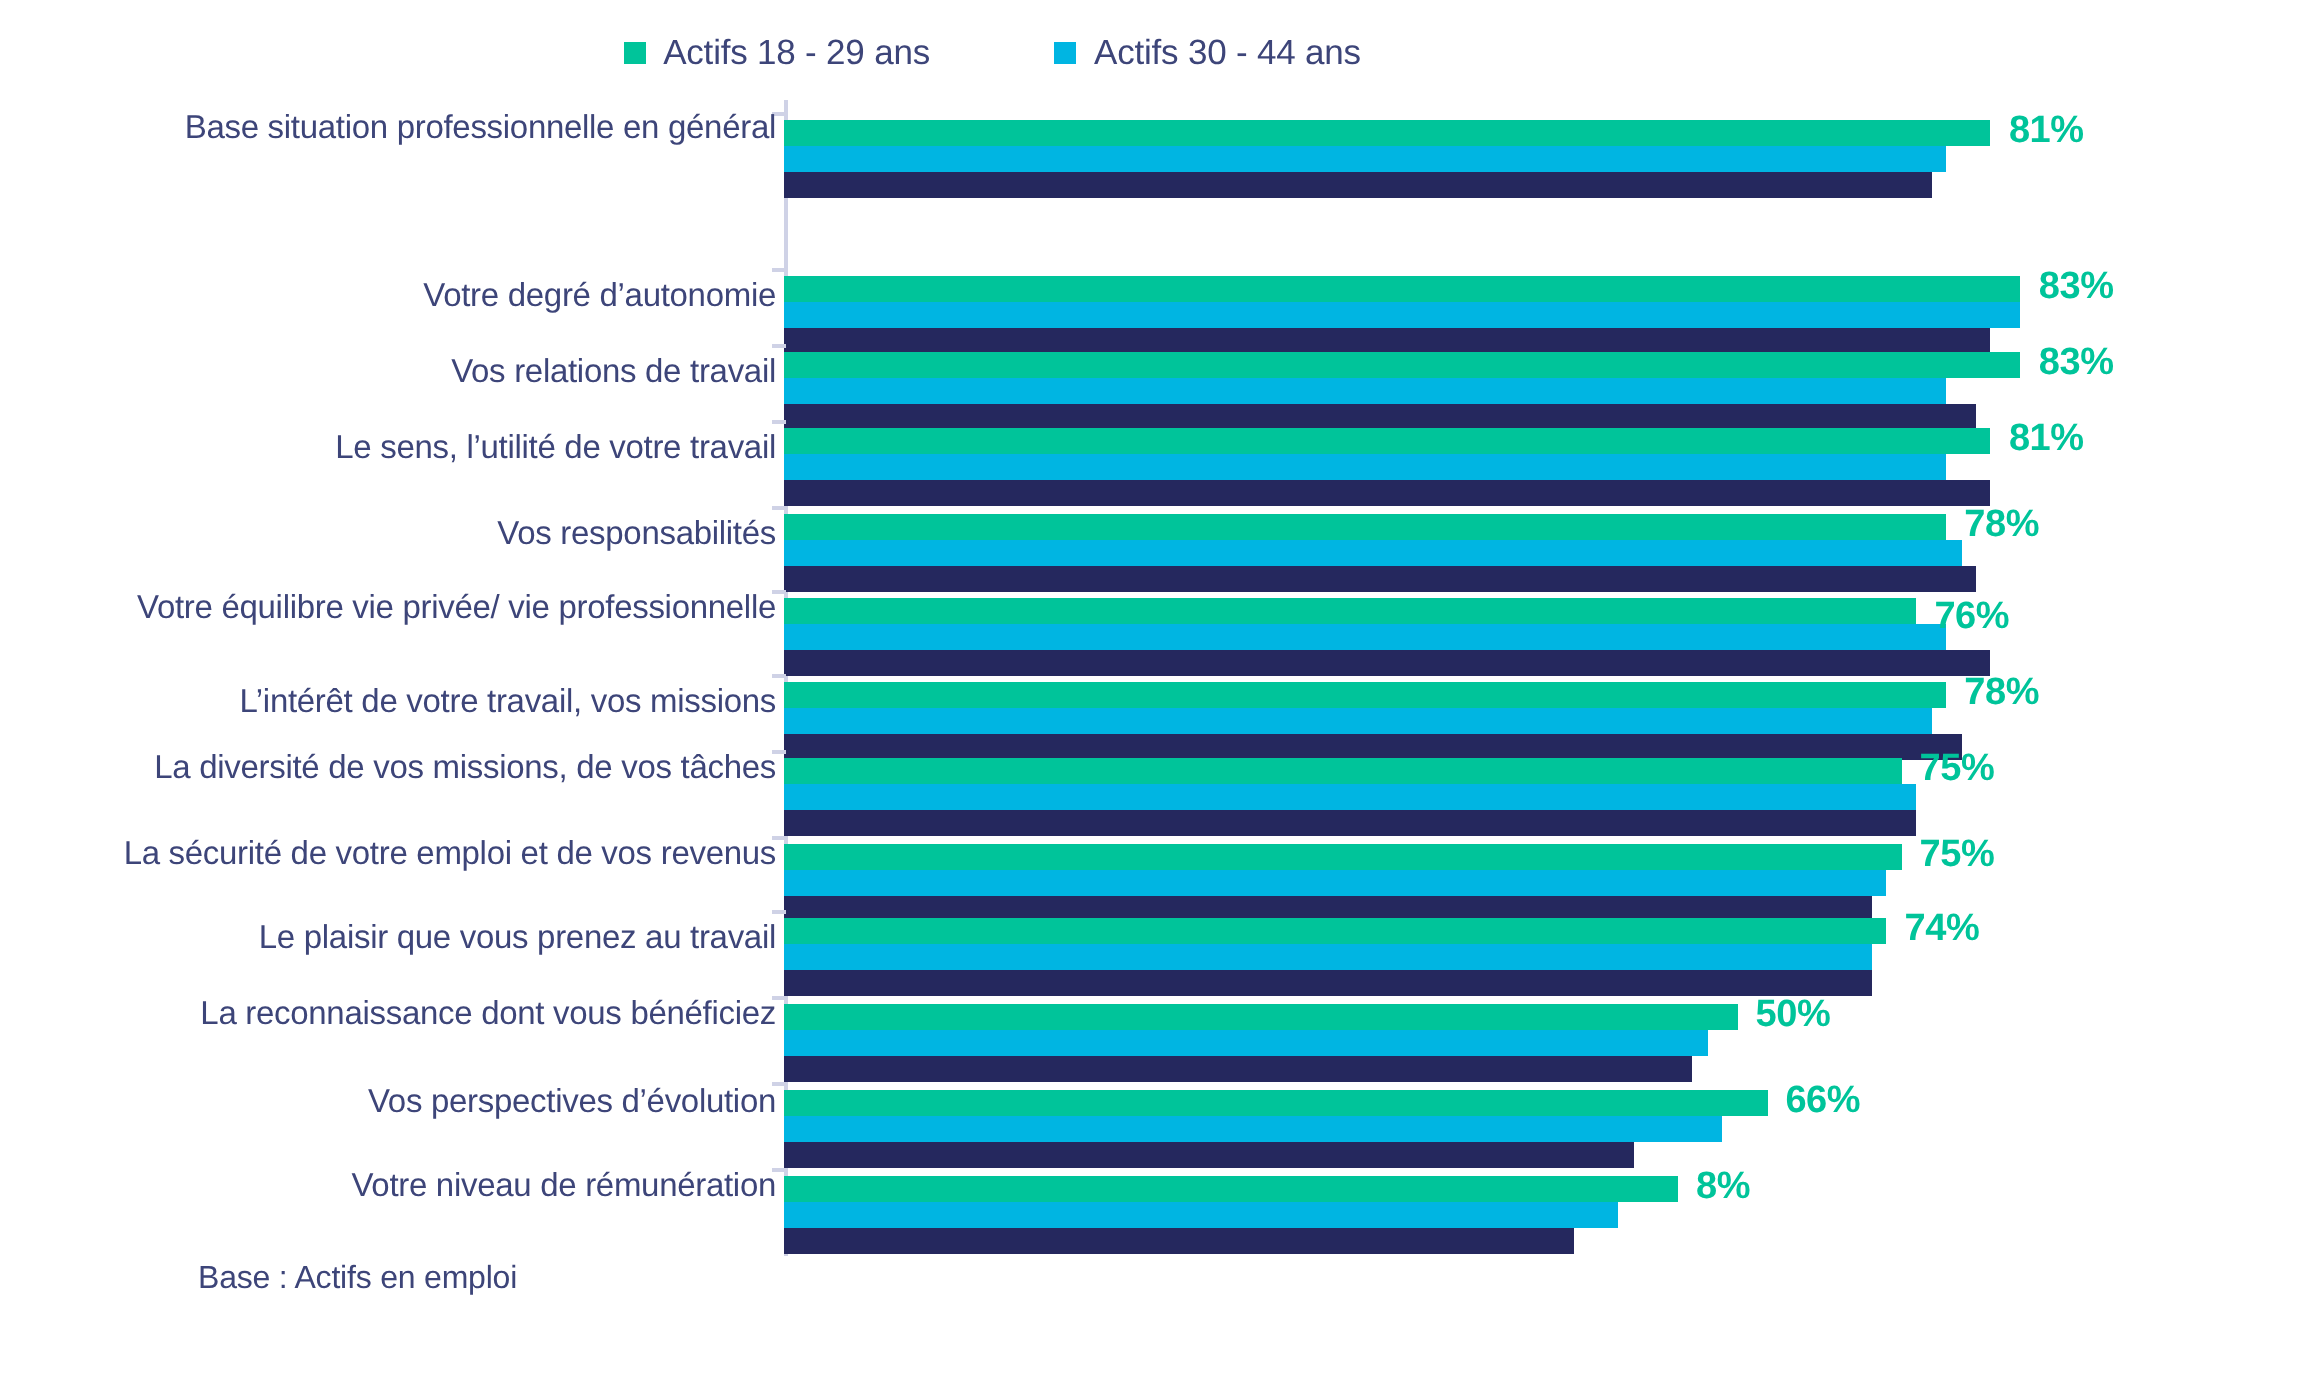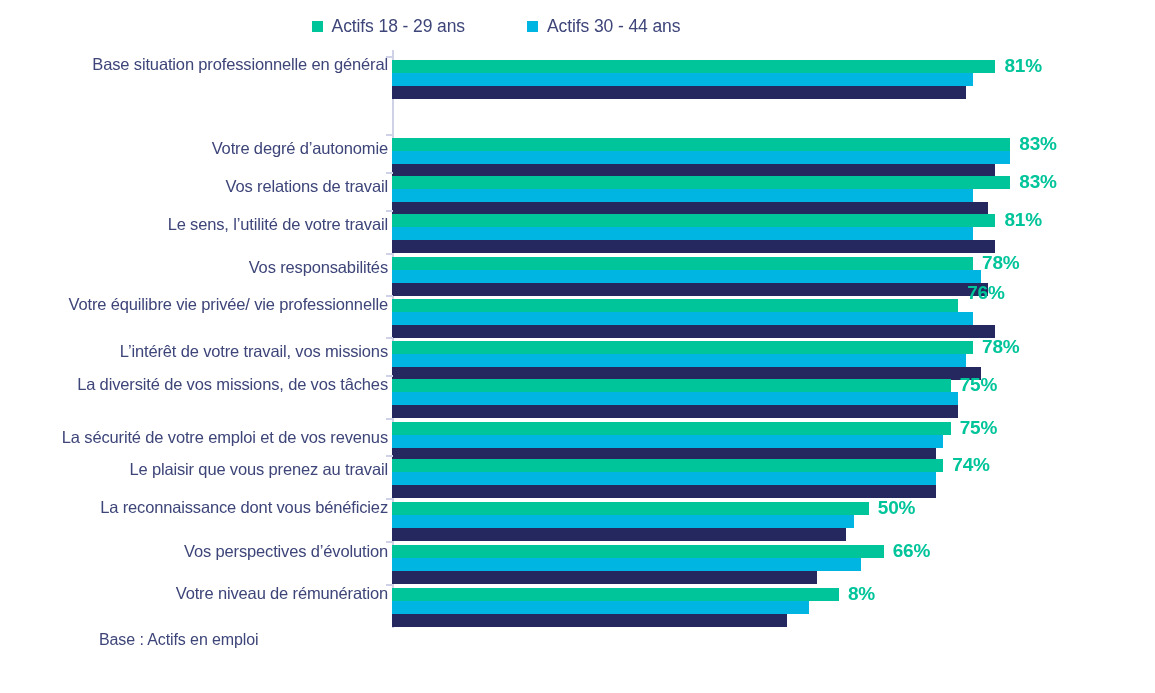--- a/index.html
+++ b/index.html
@@ -177,21 +177,21 @@
           <div class="value-label" style="left: 982.1px; top: 202px;">78%</div>
         </div>
         <div class="group" style="top: 0px;">
           <div class="tick" style="top: 245px;"></div>
           <div class="cat-label" style="top: 245px;">Votre équilibre vie privée/ vie professionnelle</div>
           <div class="bars">
             <div class="bar" title="Actifs 18 - 29 ans: 76%" style="background: rgb(0, 196, 154); width: 566.2px; top: 249px;"></div>
             <div class="bar" title="Actifs 30 - 44 ans: 78%" style="background: rgb(0, 181, 226); width: 581.1px; top: 262px;"></div>
             <div class="bar" title="Actifs 45 - 65 ans: 81%" style="background: rgb(37, 40, 94); width: 603.45px; top: 275px;"></div>
           </div>
-          <div class="value-label" style="left: 967.2px; top: 232px;">76%</div>
+          <div class="value-label" style="left: 967.2px; top: 248px;">76%</div>
         </div>
         <div class="group" style="top: 0px;">
           <div class="tick" style="top: 287px;"></div>
           <div class="cat-label" style="top: 292px;">L’intérêt de votre travail, vos missions</div>
           <div class="bars">
             <div class="bar" title="Actifs 18 - 29 ans: 78%" style="background: rgb(0, 196, 154); width: 581.1px; top: 291px;"></div>
             <div class="bar" title="Actifs 30 - 44 ans: 77%" style="background: rgb(0, 181, 226); width: 573.65px; top: 304px;"></div>
             <div class="bar" title="Actifs 45 - 65 ans: 79%" style="background: rgb(37, 40, 94); width: 588.55px; top: 317px;"></div>
           </div>
           <div class="value-label" style="left: 982.1px; top: 286px;">78%</div>
@@ -201,21 +201,21 @@
           <div class="cat-label" style="top: 325px;">La diversité de vos missions, de vos tâches</div>
           <div class="bars">
             <div class="bar" title="Actifs 18 - 29 ans: 75%" style="background: rgb(0, 196, 154); width: 558.75px; top: 329px;"></div>
             <div class="bar" title="Actifs 30 - 44 ans: 76%" style="background: rgb(0, 181, 226); width: 566.2px; top: 342px;"></div>
             <div class="bar" title="Actifs 45 - 65 ans: 76%" style="background: rgb(37, 40, 94); width: 566.2px; top: 355px;"></div>
           </div>
           <div class="value-label" style="left: 959.75px; top: 324px;">75%</div>
         </div>
         <div class="group" style="top: 0px;">
           <div class="tick" style="top: 368px;"></div>
-          <div class="cat-label" style="top: 378px;">La sécurité de votre emploi et de vos revenus</div>
+          <div class="cat-label" style="top: 368px;">La sécurité de votre emploi et de vos revenus</div>
           <div class="bars">
             <div class="bar" title="Actifs 18 - 29 ans: 75%" style="background: rgb(0, 196, 154); width: 558.75px; top: 372px;"></div>
             <div class="bar" title="Actifs 30 - 44 ans: 74%" style="background: rgb(0, 181, 226); width: 551.3px; top: 385px;"></div>
             <div class="bar" title="Actifs 45 - 65 ans: 73%" style="background: rgb(37, 40, 94); width: 543.85px; top: 398px;"></div>
           </div>
           <div class="value-label" style="left: 959.75px; top: 367px;">75%</div>
         </div>
         <div class="group" style="top: 0px;">
           <div class="tick" style="top: 405px;"></div>
           <div class="cat-label" style="top: 410px;">Le plaisir que vous prenez au travail</div>

